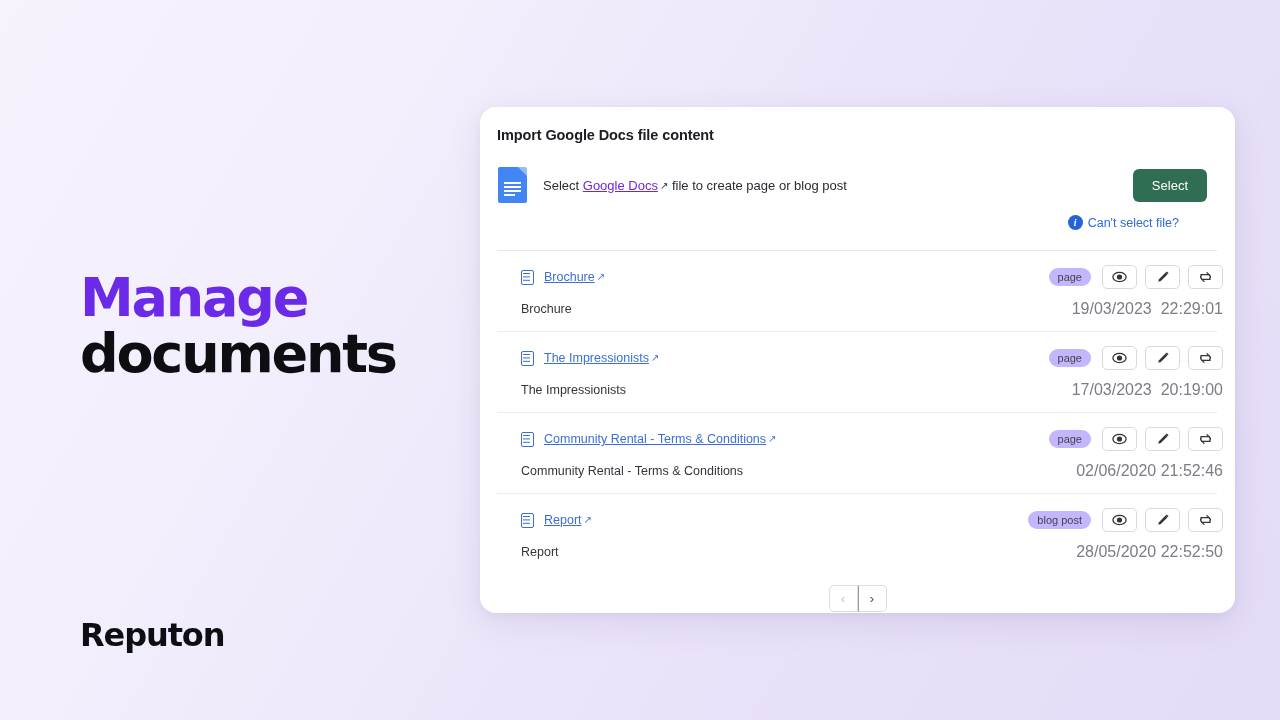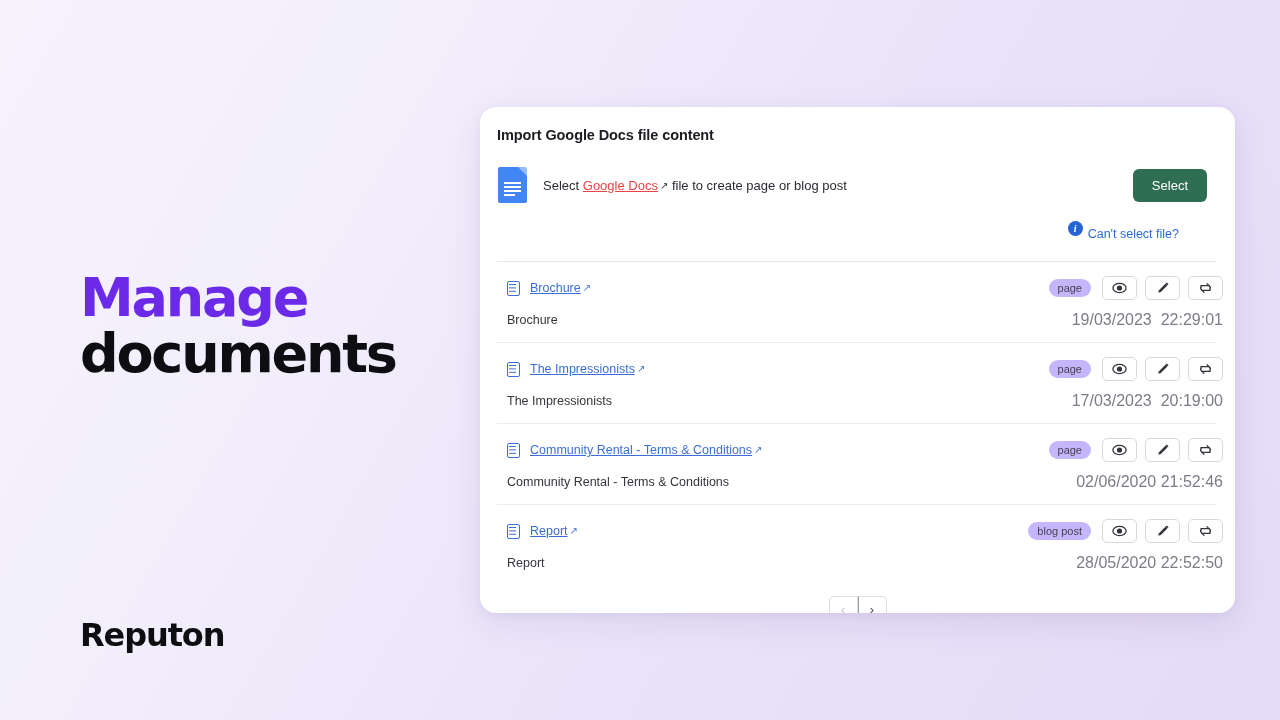--- a/index.html
+++ b/index.html
@@ -108,21 +108,21 @@
   .gdoc-icon .l3 { top: 23px; }
   .gdoc-icon .l4 { top: 27px; width: 11px; }
 
   .picker-text {
     margin-left: 16px;
     font-size: 13px;
     color: #2b2b33;
     white-space: nowrap;
   }
   .picker-text a {
-    color: #ef4444;
+    color: #6d28d9;
     text-decoration: underline;
   }
   .ext {
     font-size: 10px;
     display: inline-block;
     transform: translateY(-1px);
     margin-left: 2px;
   }
 
   .select-btn {
@@ -156,33 +156,32 @@
     align-items: center;
     justify-content: center;
     font-family: "Liberation Serif", serif;
     margin-right: 5px;
   }
   .help-link {
     font-size: 12.5px;
     color: #2f6ad9;
     text-decoration: none;
     cursor: pointer;
-    margin-top: 12px;
   }
 
   .divider {
     height: 1px;
     background: #e8e8ec;
     margin: 20px 18px 0 17px;
   }
 
   
   .rows { padding: 0 0 0 0; }
 
-  .doc-row { padding: 14px 0 0 0; }
+  .doc-row { padding: 14px 0 0 14px; }
   .doc-row .top {
     display: flex;
     align-items: center;
     padding: 0 12px 0 27px;
   }
 
   .doc-icon {
     width: 13px; height: 15px;
     position: relative;
     flex: 0 0 auto;

